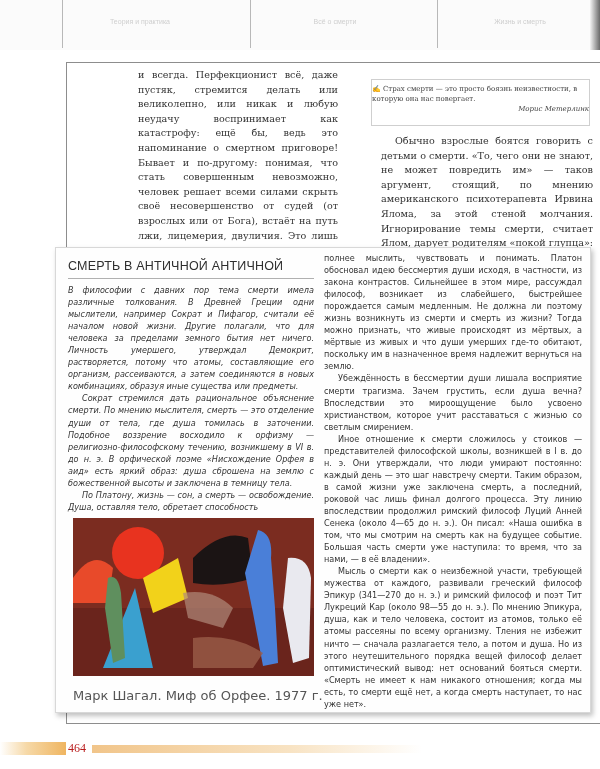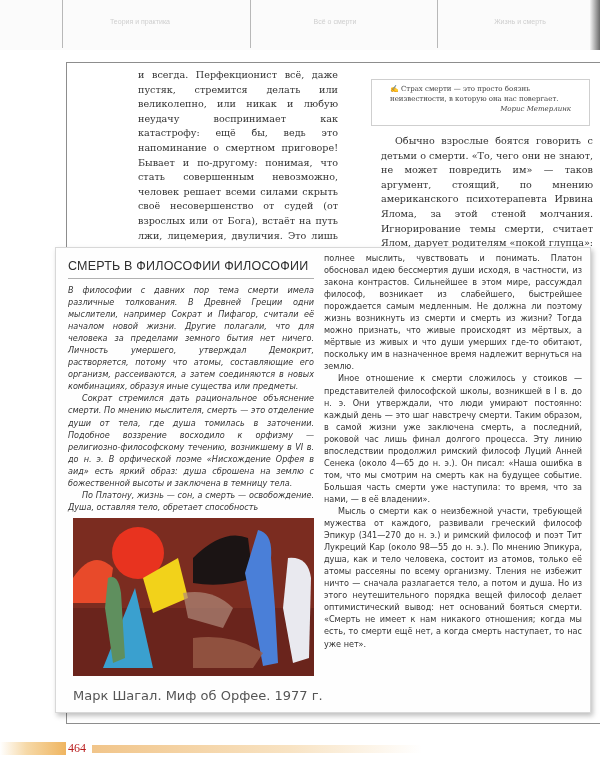--- a/index.html
+++ b/index.html
@@ -10,21 +10,21 @@
   .header .tab { position: absolute; top: 18px; font-family: "Liberation Sans", sans-serif; font-size: 7px; color: #cfcfcf; text-align: center; }
   .header .sep { position: absolute; top: 0; width: 1px; height: 48px; background: #b8b8b8; }
   .header .corner { position: absolute; right: 0; top: 0; width: 10px; height: 50px; background: linear-gradient(90deg, #f4f4f4, #6a6a6a); }
 
   .frame-top { position: absolute; left: 66px; top: 62px; width: 534px; height: 1px; background: #8d8d8d; }
   .frame-left { position: absolute; left: 66px; top: 62px; width: 1px; height: 186px; background: #8d8d8d; }
   .frame-left2 { position: absolute; left: 66px; top: 712px; width: 1px; height: 12px; background: #8d8d8d; }
   .frame-bottom { position: absolute; left: 66px; top: 723px; width: 534px; height: 1px; background: #8d8d8d; }
 
   .main-left { position: absolute; left: 138px; top: 68px; width: 200px; font-size: 9.6px; line-height: 14.6px; text-align: justify; color: #333; }
-  .quote-box { position: absolute; left: 371px; top: 79px; width: 219px; height: 47px; border: 1px solid #cfcfcf; padding: 4px 18px; font-size: 7px; line-height: 10px; color: #444; }
+  .quote-box { position: absolute; left: 371px; top: 79px; width: 219px; height: 47px; border: 1px solid #cfcfcf; padding: 4px 0; font-size: 7px; line-height: 10px; color: #444; }
   .quote-box .author { display: block; text-align: right; font-style: italic; }
   .main-right { position: absolute; left: 381px; top: 134px; width: 212px; font-size: 9.6px; line-height: 14.6px; text-align: justify; color: #333; text-indent: 14px; }
 
   .sidebar { position: absolute; left: 55px; top: 247px; width: 536px; height: 466px; background: #fefefe; border: 1px solid #d8d8d8; box-shadow: 2px 3px 5px rgba(0,0,0,0.25); }
   .sidebar-title { position: absolute; left: 12px; top: 11px; font-family: "Liberation Sans", sans-serif; font-size: 12.5px; letter-spacing: 0.2px; color: #2e2e2e; }
   .sidebar-rule { position: absolute; left: 12px; top: 30px; width: 246px; height: 1px; background: #b0b0b0; }
   .sb-col { position: absolute; font-family: "DejaVu Sans", sans-serif; font-size: 8.1px; line-height: 12.05px; color: #333; text-align: justify; }
   .sb-col p { text-indent: 14px; }
   .sb-col p.first { text-indent: 0; }
   .sb-left { left: 12px; top: 36px; width: 246px; font-style: italic; }
@@ -58,21 +58,21 @@
 <div class="main-left">и всегда. Перфекционист всё, даже пустяк, стремится делать или великолепно, или никак и любую неудачу воспринимает как катастрофу: ещё бы, ведь это напоминание о смертном приговоре! Бывает и по-другому: понимая, что стать совершенным невозможно, человек решает всеми силами скрыть своё несовершенство от судей (от взрослых или от Бога), встаёт на путь лжи, лицемерия, двуличия. Это лишь два варианта того, как неверное решение проблемы смерти может испортить человеку жизнь.</div>
 
 <div class="quote-box">
   <span>✍ </span><span>Страх смерти — это просто боязнь неизвестности, в которую она нас повергает.</span>
   <span class="author">Морис Метерлинк</span>
 </div>
 
 <div class="main-right">Обычно взрослые боятся говорить с детьми о смерти. «То, чего они не знают, не может повредить им» — таков аргумент, стоящий, по мнению американского психотерапевта Ирвина Ялома, за этой стеной молчания. Игнорирование темы смерти, считает Ялом, дарует родителям «покой глупца»: детей она всё</div>
 
 <div class="sidebar">
-  <div class="sidebar-title">СМЕРТЬ В ФИЛОСОФИИ ФИЛОСОФИИ</div>
+  <div class="sidebar-title">СМЕРТЬ В АНТИЧНОЙ АНТИЧНОЙ</div>
   <div class="sidebar-rule"></div>
 
   <div class="sb-col sb-left">
     <p class="first">В философии с давних пор тема смерти имела различные толкования. В Древней Греции одни мыслители, например Сократ и Пифагор, считали её началом новой жизни. Другие полагали, что для человека за пределами земного бытия нет ничего. Личность умершего, утверждал Демокрит, растворяется, потому что атомы, составляющие его организм, рассеиваются, а затем соединяются в новых комбинациях, образуя иные существа или предметы.</p>
     <p>Сократ стремился дать рациональное объяснение смерти. По мнению мыслителя, смерть — это отделение души от тела, где душа томилась в заточении. Подобное воззрение восходило к орфизму — религиозно-философскому течению, возникшему в VI в. до н. э. В орфической поэме «Нисхождение Орфея в аид» есть яркий образ: душа сброшена на землю с божественной высоты и заключена в темницу тела.</p>
     <p>По Платону, жизнь — сон, а смерть — освобождение. Душа, оставляя тело, обретает способность</p>
   </div>
 
   <div class="painting">
     <svg width="241" height="158" viewBox="0 0 241 158">
@@ -87,20 +87,21 @@
       <path d="M185 12 Q200 15 198 40 L202 90 L205 145 L190 148 L180 95 L172 55 Z" fill="#4a7fd8"></path>
       <path d="M215 40 Q235 38 238 60 L236 140 L220 145 L210 90 Z" fill="#e9e9ef"></path>
       <path d="M110 75 Q140 70 160 90 L150 110 L115 100 Z" fill="#b08a7a" opacity="0.7"></path>
       <path d="M120 120 Q160 115 190 135 L180 150 L120 150 Z" fill="#9a5c48" opacity="0.8"></path>
     </svg>
   </div>
   <div class="caption">Марк Шагал. Миф об Орфее. 1977 г.</div>
 
   <div class="sb-col sb-right">
     <p class="first">полнее мыслить, чувствовать и понимать. Платон обосновал идею бессмертия души исходя, в частности, из закона контрастов. Сильнейшее в этом мире, рассуждал философ, возникает из слабейшего, быстрейшее порождается самым медленным. Не должна ли поэтому жизнь возникнуть из смерти и смерть из жизни? Тогда можно признать, что живые происходят из мёртвых, а мёртвые из живых и что души умерших где-то обитают, поскольку им в назначенное время надлежит вернуться на землю.</p>
+    <p>Убеждённость в бессмертии души лишала восприятие смерти трагизма. Зачем грустить, если душа вечна? Впоследствии это мироощущение было усвоено христианством, которое учит расставаться с жизнью со светлым смирением.</p>
     <p>Иное отношение к смерти сложилось у стоиков — представителей философской школы, возникшей в I в. до н. э. Они утверждали, что люди умирают постоянно: каждый день — это шаг навстречу смерти. Таким образом, в самой жизни уже заключена смерть, а последний, роковой час лишь финал долгого процесса. Эту линию впоследствии продолжил римский философ Луций Анней Сенека (около 4—65 до н. э.). Он писал: «Наша ошибка в том, что мы смотрим на смерть как на будущее событие. Большая часть смерти уже наступила: то время, что за нами, — в её владении».</p>
     <p>Мысль о смерти как о неизбежной участи, требующей мужества от каждого, развивали греческий философ Эпикур (341—270 до н. э.) и римский философ и поэт Тит Лукреций Кар (около 98—55 до н. э.). По мнению Эпикура, душа, как и тело человека, состоит из атомов, только её атомы рассеяны по всему организму. Тления не избежит ничто — сначала разлагается тело, а потом и душа. Но из этого неутешительного порядка вещей философ делает оптимистический вывод: нет оснований бояться смерти. «Смерть не имеет к нам никакого отношения; когда мы есть, то смерти ещё нет, а когда смерть наступает, то нас уже нет».</p>
   </div>
 </div>
 
 <div class="page-bar-left"></div>
 <div class="page-num">464</div>
 <div class="page-bar-right"></div>
 
 </body></html>

